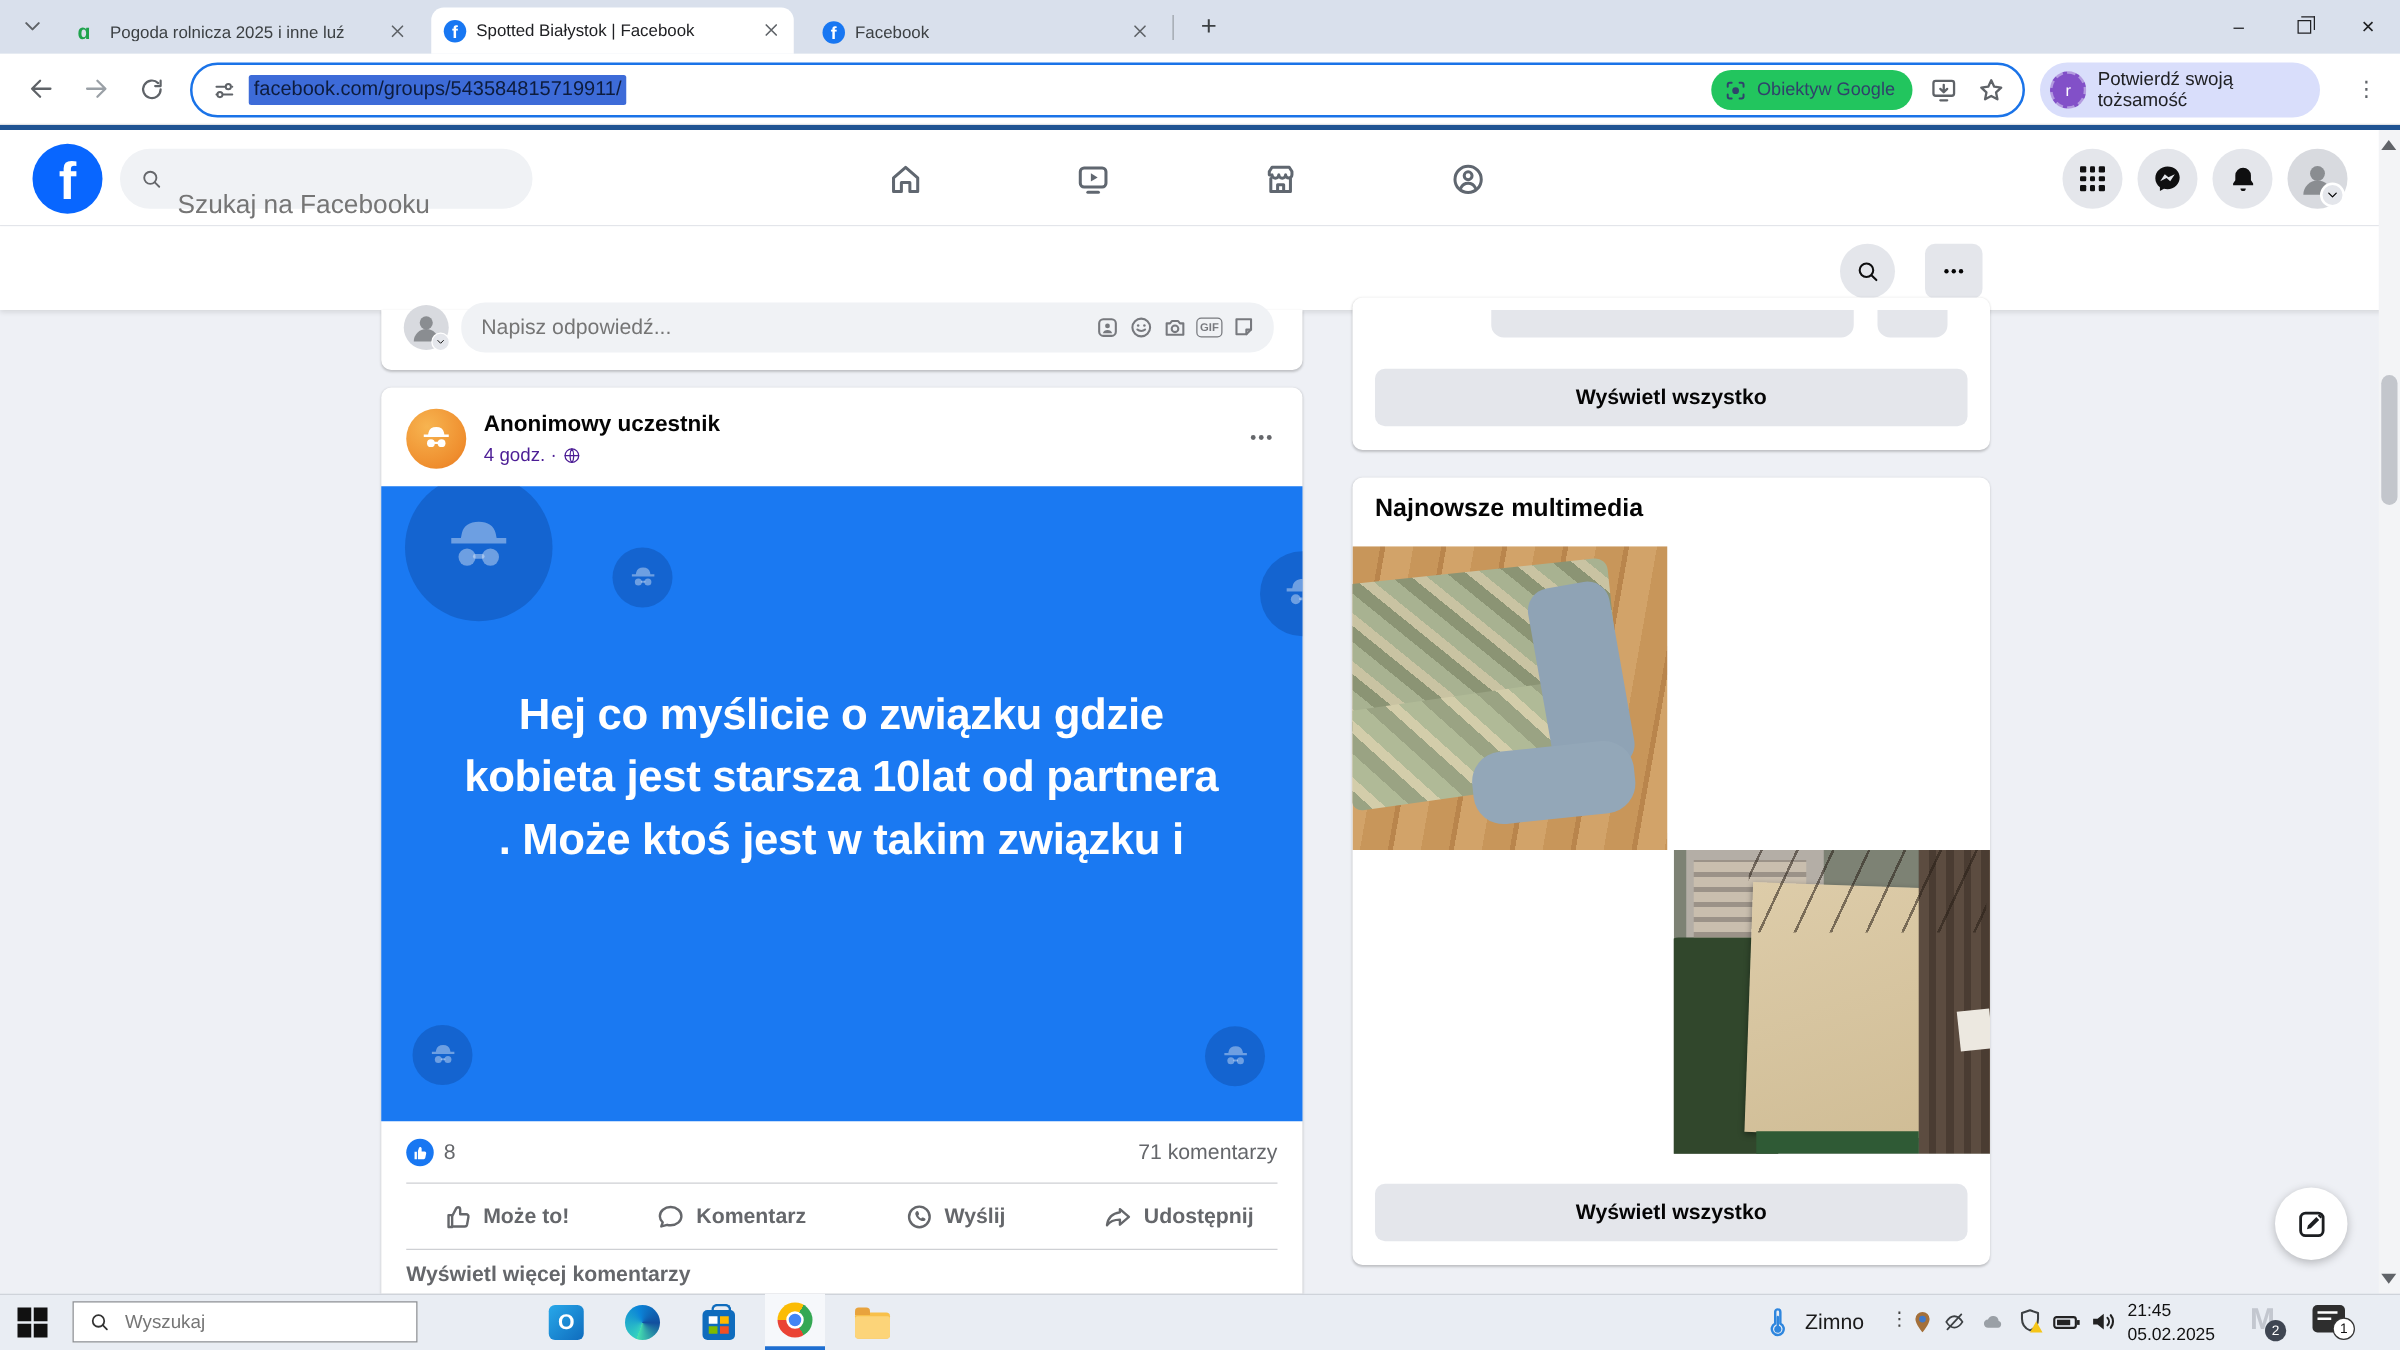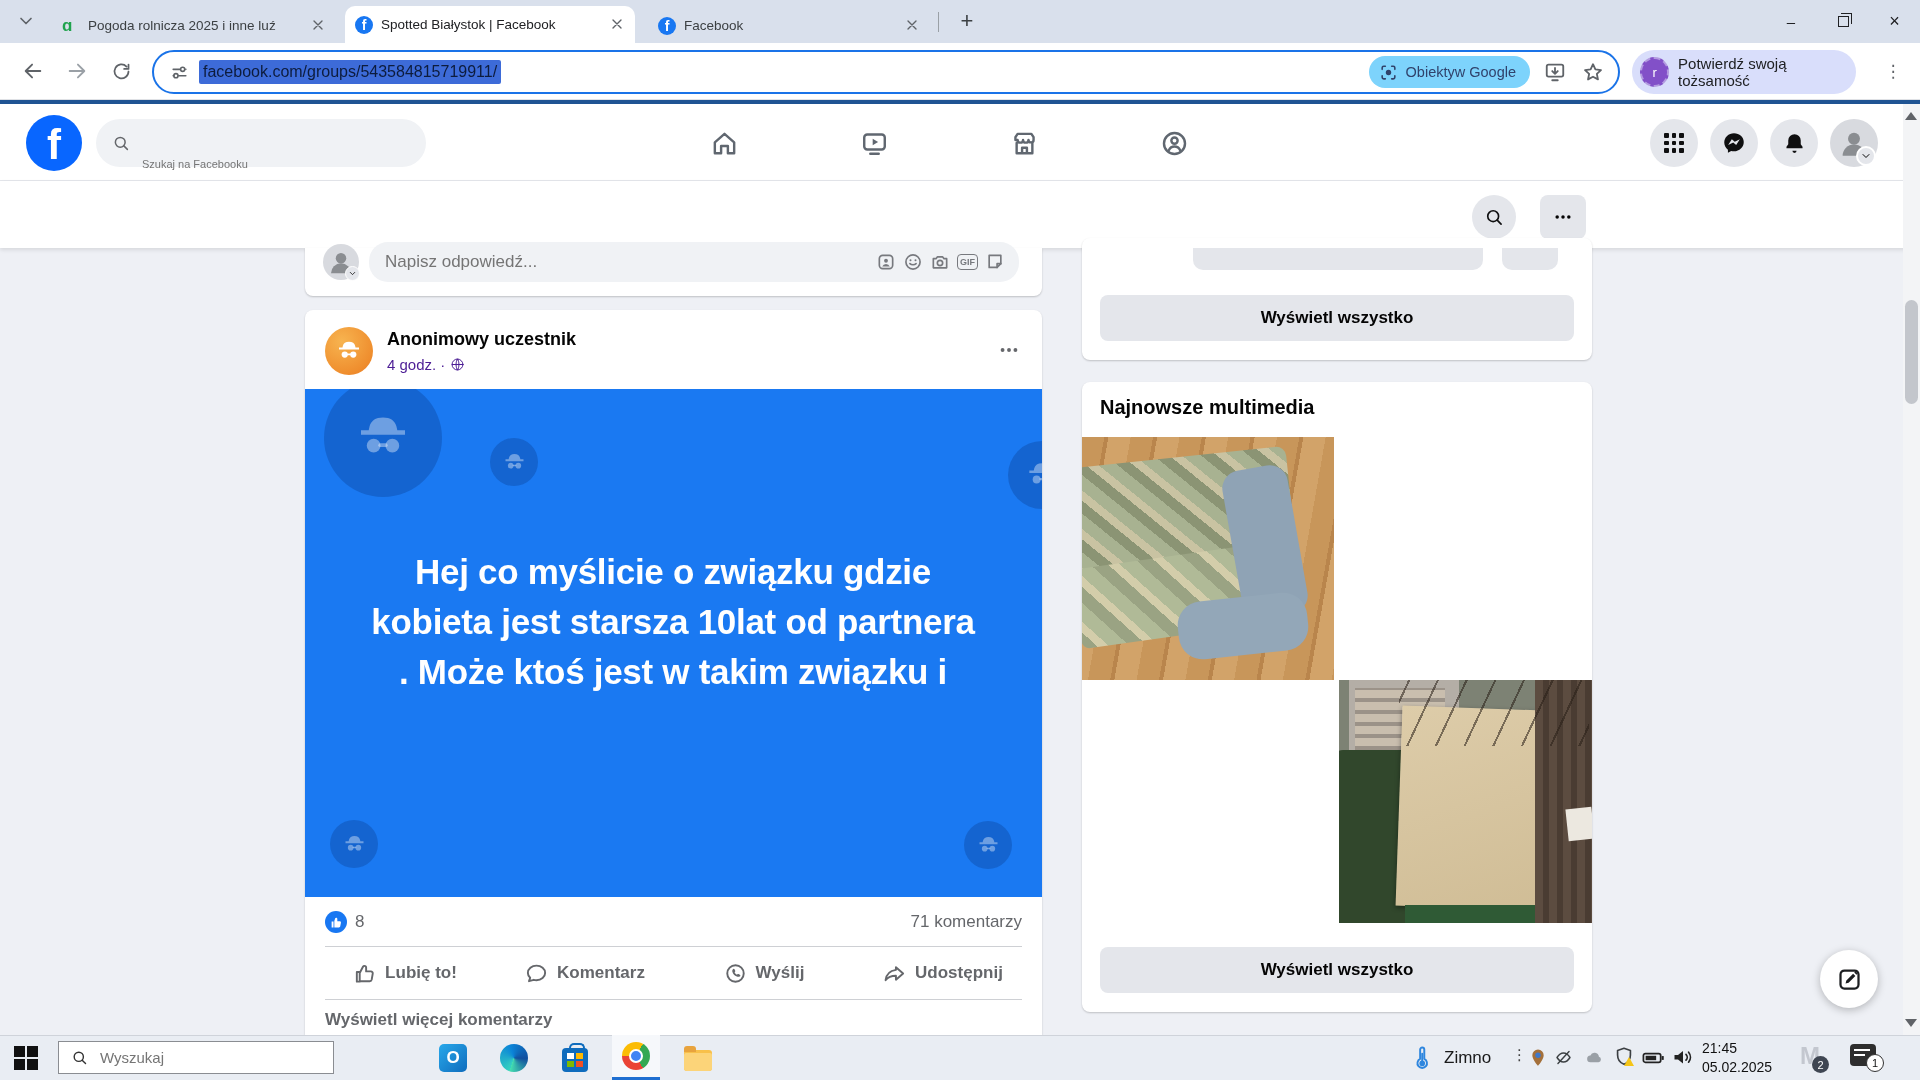--- a/index.html
+++ b/index.html
@@ -16,31 +16,31 @@
   .tab.active{background:#fff;border-radius:10px 10px 0 0;color:#202124;top:6px;height:37px;}
   .fbfav{width:18px;height:18px;border-radius:50%;background:#1877f2;color:#fff;font-weight:bold;
          font-size:14px;display:flex;align-items:center;justify-content:center;}
   .winbtn{top:0;height:43px;width:52px;display:flex;align-items:center;justify-content:center;color:#202124;font-size:15px;}
   .restore{width:11px;height:11px;border:1.4px solid #202124;position:relative;background:transparent;}
   .restore:before{content:"";position:absolute;left:2px;top:-4px;width:10px;height:10px;border:1.4px solid #202124;border-left:none;border-bottom:none;}
   .toolbar{left:0;top:43px;width:1920px;height:57px;background:#fff;border-bottom:1px solid #dfe1e5;}
   .navbtn{width:34px;height:34px;display:flex;align-items:center;justify-content:center;border-radius:50%;color:#5f6368;}
   .omnibox{left:152px;top:50px;width:1468px;height:44px;background:#fff;border:2px solid #1a73e8;border-radius:22px;display:flex;align-items:center;}
   .urlsel{background:#3d6bd8;color:#0d1c3d;font-size:16px;padding:3px 4px;border-radius:2px;white-space:nowrap;}
-  .lenschip{height:32px;border-radius:16px;background:#7dd3fc;color:#30426b;display:flex;align-items:center;
+  .lenschip{height:32px;border-radius:16px;background:#22c55e;color:#30426b;display:flex;align-items:center;
             padding:0 14px 0 10px;font-size:14.5px;gap:8px;}
   .idchip{left:1632px;top:50px;width:224px;height:44px;border-radius:22px;background:#d9defb;display:flex;align-items:center;gap:9px;padding-left:8px;font-size:15px;color:#202124;}
   .idava{width:30px;height:30px;border-radius:50%;background:#8250c8;border:2px dashed #b39be0;color:#fff;font-size:13px;display:flex;align-items:center;justify-content:center;}
   .bluebar{left:0;top:100px;width:1920px;height:4px;background:#205493;}
   
   .fbheader{left:0;top:104px;width:1920px;height:77px;background:#fff;border-bottom:1px solid #e4e6eb;}
   .fblogo{left:26px;top:115px;width:56px;height:56px;border-radius:50%;background:#0866ff;color:#fff;
           font-size:42px;font-weight:bold;display:flex;align-items:flex-end;justify-content:center;line-height:52px;}
   .fbsearch{left:96px;top:119px;width:330px;height:48px;border-radius:24px;background:#f0f2f5;display:flex;align-items:center;gap:10px;padding-left:16px;color:#65676b;}
-  .fbsearch input{border:none;background:transparent;outline:none;font-size:11px;color:#65676b;width:250px;margin-top:42px;}
+  .fbsearch input{border:none;background:transparent;outline:none;font-size:21px;color:#65676b;width:250px;margin-top:42px;}
   .fbnav{width:120px;height:54px;display:flex;align-items:center;justify-content:center;color:#606770;border-radius:8px;}
   .circbtn{width:48px;height:48px;border-radius:50%;background:#e4e6eb;display:flex;align-items:center;justify-content:center;color:#0f0f10;}
   .grid9{width:20px;height:20px;display:grid;grid-template-columns:repeat(3,1fr);gap:3px;}
   .grid9 i{width:4.5px;height:4.5px;border-radius:1px;background:#0f0f10;}
   .grouptb{left:0;top:181px;width:1920px;height:67px;background:#fff;box-shadow:0 2px 4px rgba(0,0,0,.10);}
   
   .card{background:#fff;border-radius:8px;box-shadow:0 1px 2px rgba(0,0,0,.2);}
   .pill-input{background:#f0f2f5;border-radius:19px;display:flex;align-items:center;}
   .pill-input input{border:none;background:transparent;outline:none;font-size:17px;color:#65676b;flex:1;padding-left:16px;}
   .cico{color:#77797e;margin-right:7px;}
@@ -507,21 +507,21 @@
         </svg>
       </div>
     <div class="abs" style="left:50px;top:602px;font-size:17px;color:#65676b">8</div>
     <div class="abs" style="right:20px;top:602px;font-size:17px;color:#65676b">71 komentarzy</div>
     <div class="abs" style="left:20px;top:636px;width:697px;height:1px;background:#ced0d4"></div>
 
     <div class="abs actionbtn" style="left:14px;top:641px;width:172px;">
       <svg class="ic" width="23" height="23">
           <use href="#i-thumb"></use>
         </svg>
-      <span>Lubię to!</span>
+      <span>Może to!</span>
     </div>
     <div class="abs actionbtn" style="left:192px;top:641px;width:176px;">
       <svg class="ic" width="23" height="23">
           <use href="#i-comment"></use>
         </svg>
       <span>Komentarz</span>
     </div>
     <div class="abs actionbtn" style="left:374px;top:641px;width:170px;">
       <svg class="ic" width="23" height="23">
           <use href="#i-wa"></use>

